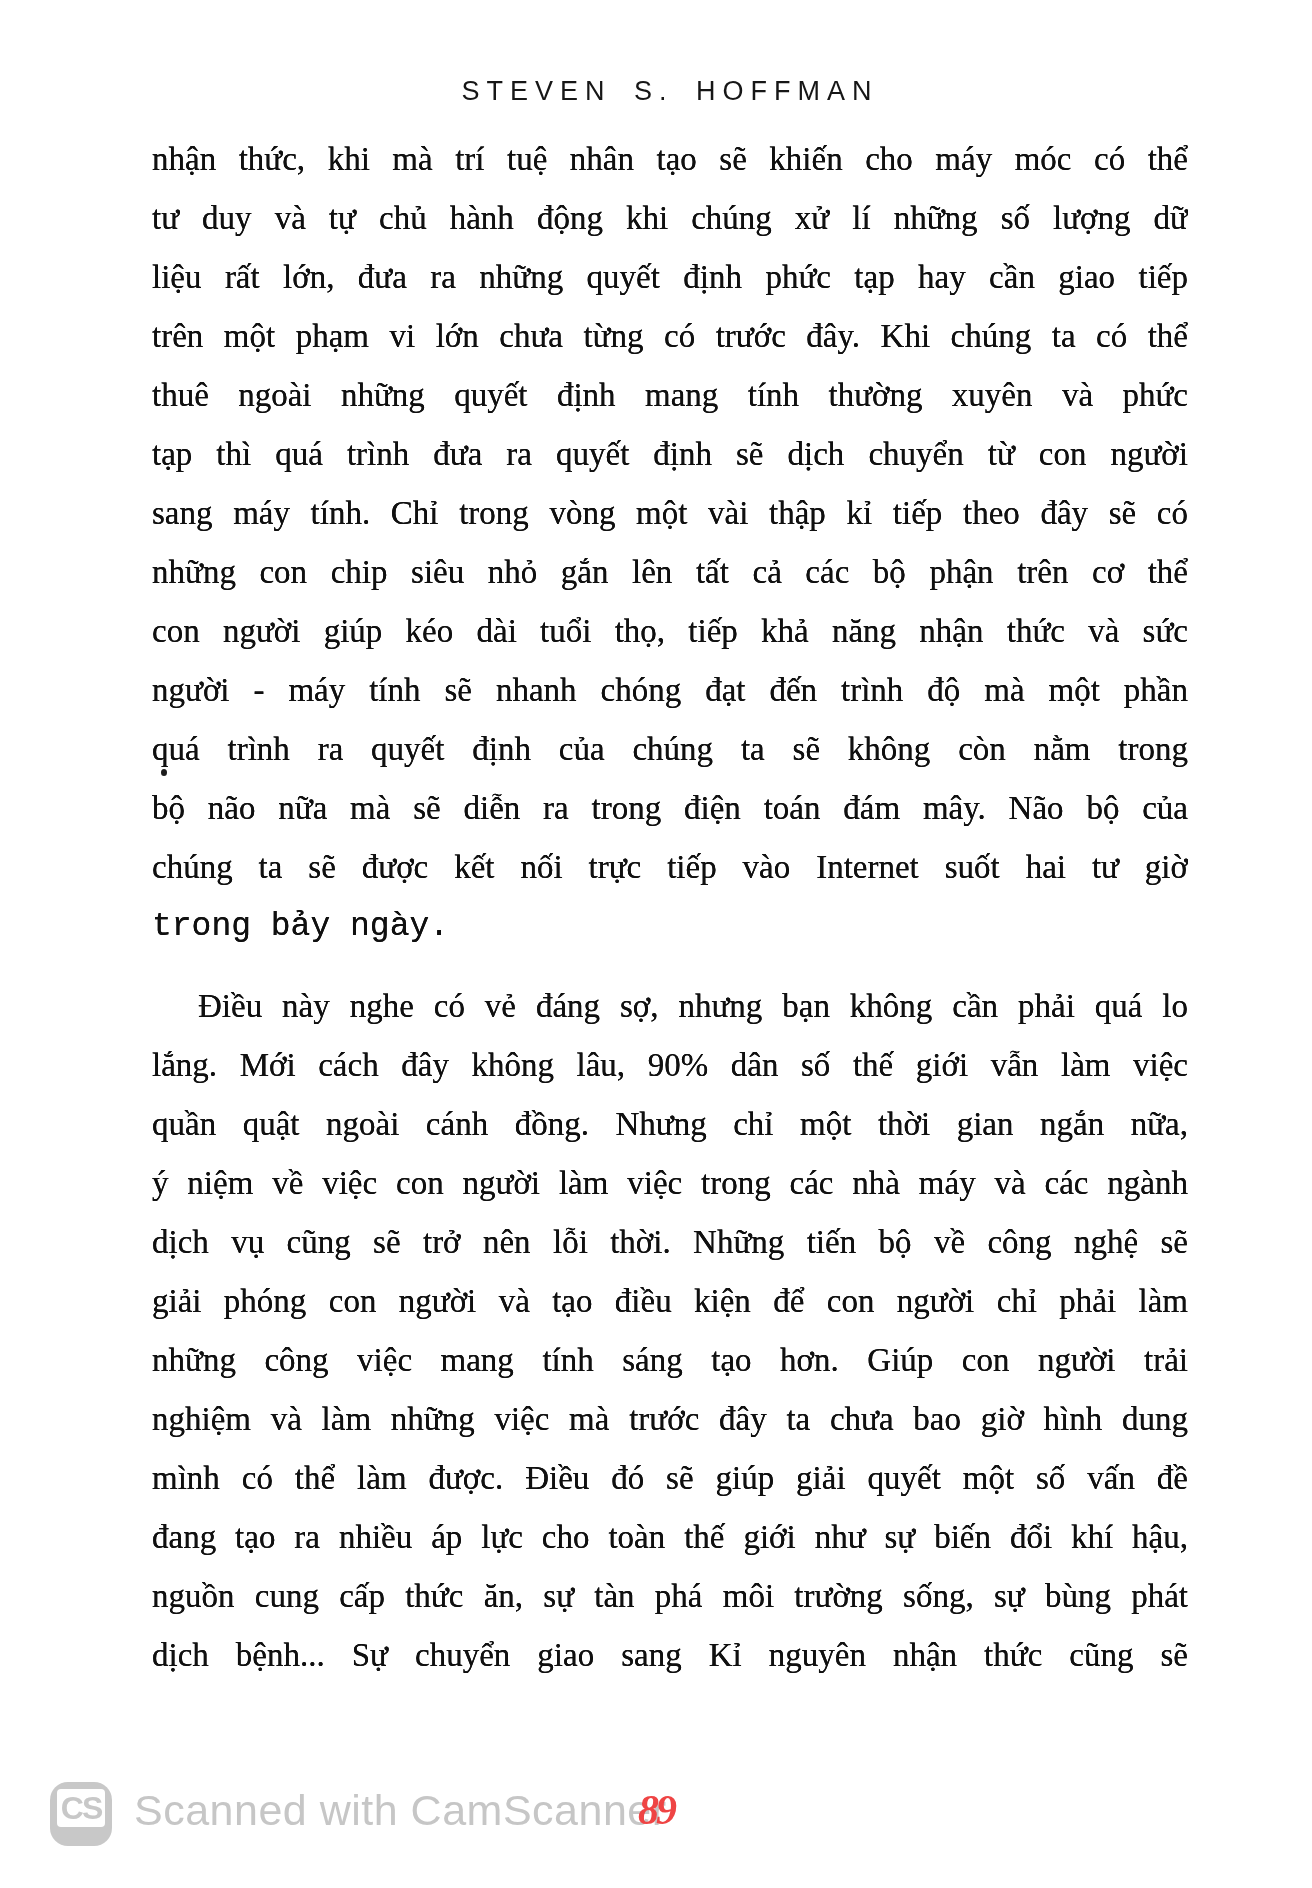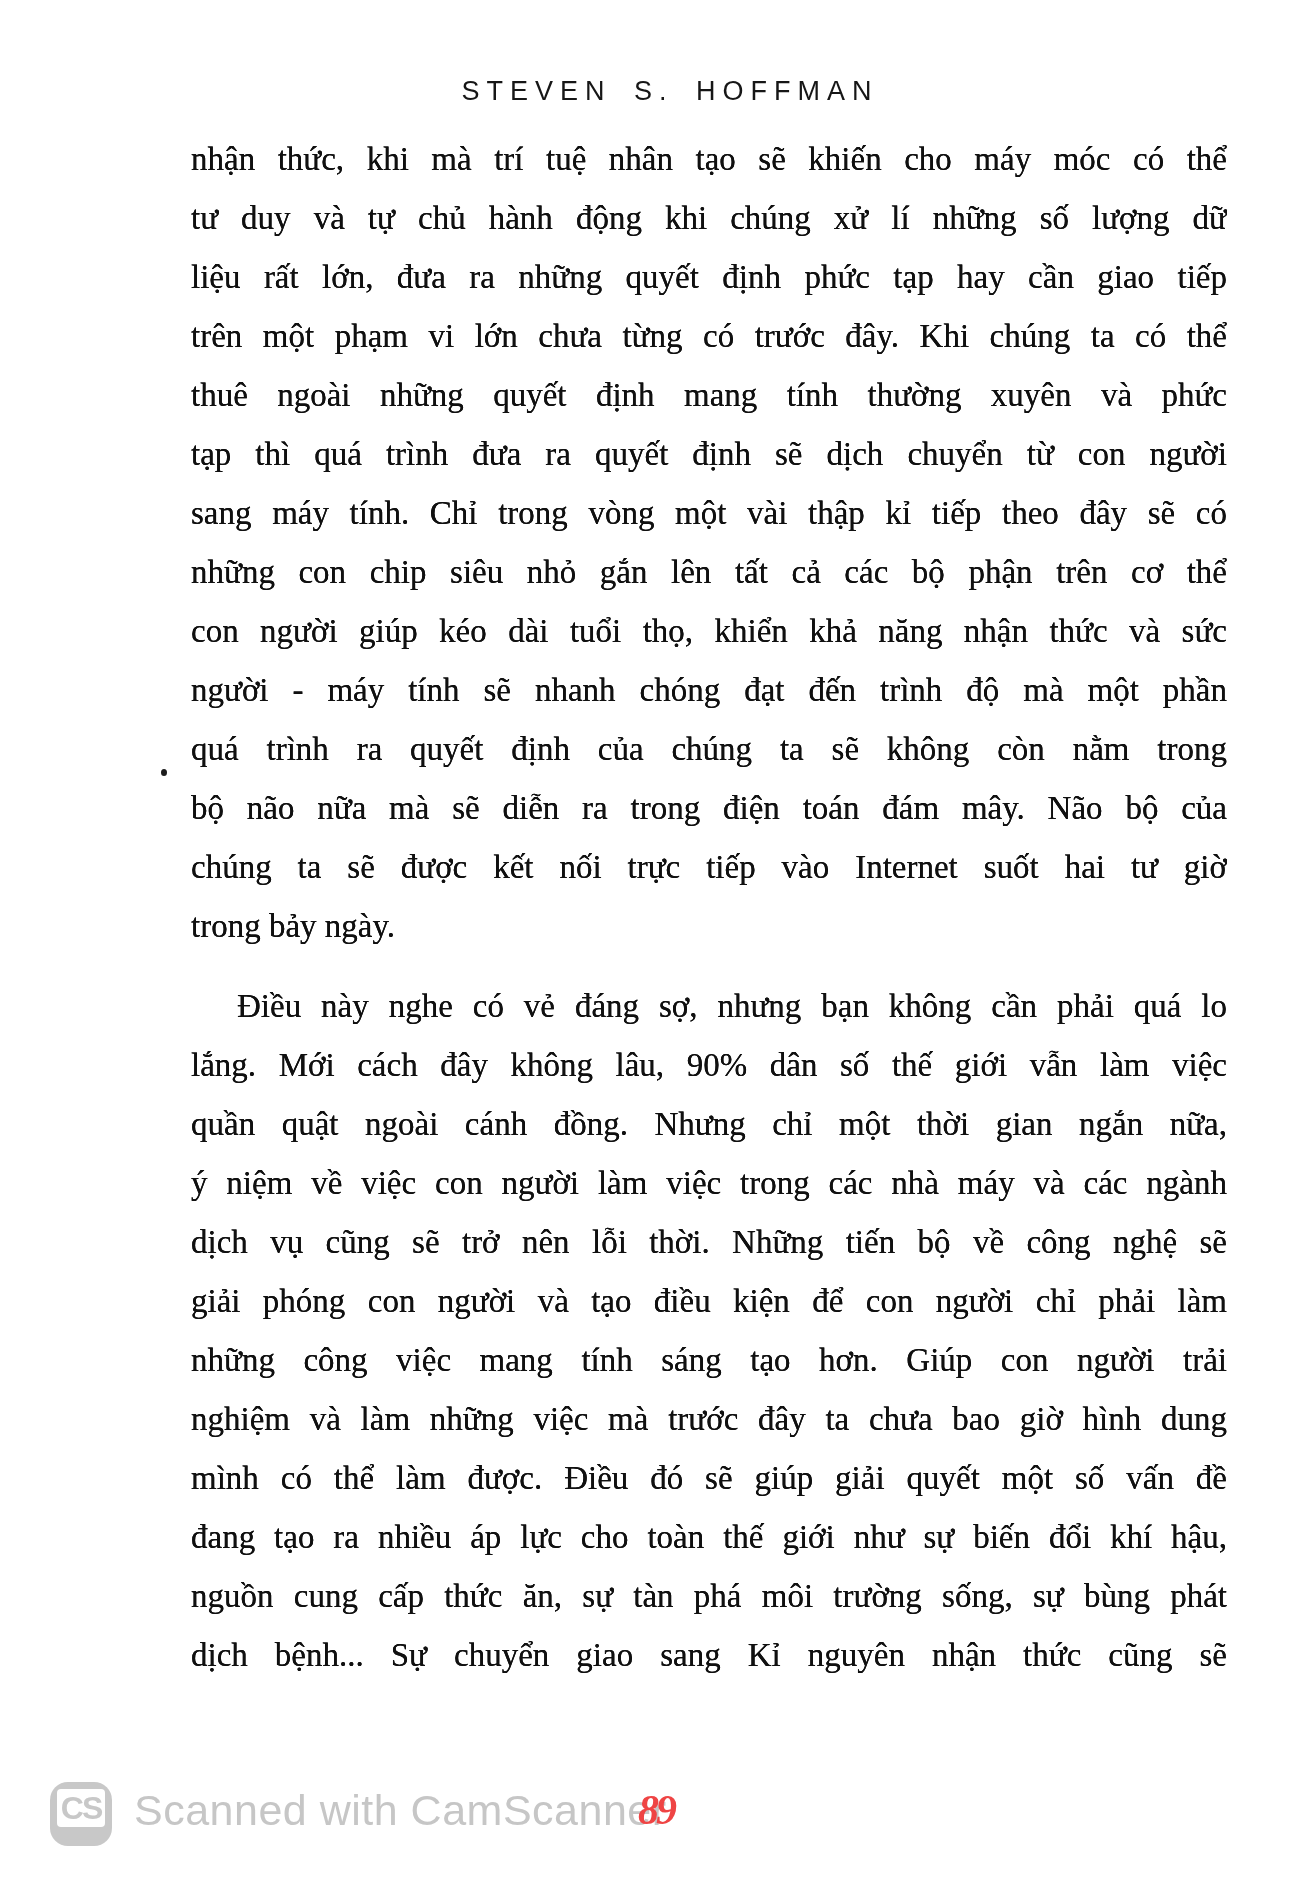--- a/index.html
+++ b/index.html
@@ -27,33 +27,33 @@
     white-space: nowrap;
   }
   .body-text {
     position: absolute;
     top: 130px;
     left: 152px;
     width: 1036px;
     font-size: 33px;
     line-height: 59px;
     text-shadow: 0 0 0.45px #000;
-    margin-left: 39px;
   }
   .para { margin: 0; padding: 0; }
   .para-2 { margin-top: 21px; }
   .line {
     height: 59px;
     overflow: hidden;
     text-align: justify;
     text-align-last: justify;
   }
   .line.short {
     text-align: left;
     text-align-last: left;
+    font-family: Liberation Mono, monospace;
   }
   .line.indent { text-indent: 46px; }
   .artifact-dot {
     position: absolute;
     left: 161px;
     top: 769px;
     width: 6px;
     height: 7px;
     border-radius: 50%;
     background: #1c1c1c;
@@ -117,21 +117,21 @@
   <div class="body-text">
     <div class="para para-1">
       <div class="line">nhận thức, khi mà trí tuệ nhân tạo sẽ khiến cho máy móc có thể</div>
       <div class="line">tư duy và tự chủ hành động khi chúng xử lí những số lượng dữ</div>
       <div class="line">liệu rất lớn, đưa ra những quyết định phức tạp hay cần giao tiếp</div>
       <div class="line">trên một phạm vi lớn chưa từng có trước đây. Khi chúng ta có thể</div>
       <div class="line">thuê ngoài những quyết định mang tính thường xuyên và phức</div>
       <div class="line">tạp thì quá trình đưa ra quyết định sẽ dịch chuyển từ con người</div>
       <div class="line">sang máy tính. Chỉ trong vòng một vài thập kỉ tiếp theo đây sẽ có</div>
       <div class="line">những con chip siêu nhỏ gắn lên tất cả các bộ phận trên cơ thể</div>
-      <div class="line">con người giúp kéo dài tuổi thọ, khiển khả năng nhận thức và sức</div>
+      <div class="line">con người giúp kéo dài tuổi thọ, tiếp khả năng nhận thức và sức</div>
       <div class="line">người - máy tính sẽ nhanh chóng đạt đến trình độ mà một phần</div>
       <div class="line">quá trình ra quyết định của chúng ta sẽ không còn nằm trong</div>
       <div class="line">bộ não nữa mà sẽ diễn ra trong điện toán đám mây. Não bộ của</div>
       <div class="line">chúng ta sẽ được kết nối trực tiếp vào Internet suốt hai tư giờ</div>
       <div class="line short">trong bảy ngày.</div>
     </div>
     <div class="para para-2">
       <div class="line indent">Điều này nghe có vẻ đáng sợ, nhưng bạn không cần phải quá lo</div>
       <div class="line">lắng. Mới cách đây không lâu, 90% dân số thế giới vẫn làm việc</div>
       <div class="line">quần quật ngoài cánh đồng. Nhưng chỉ một thời gian ngắn nữa,</div>

